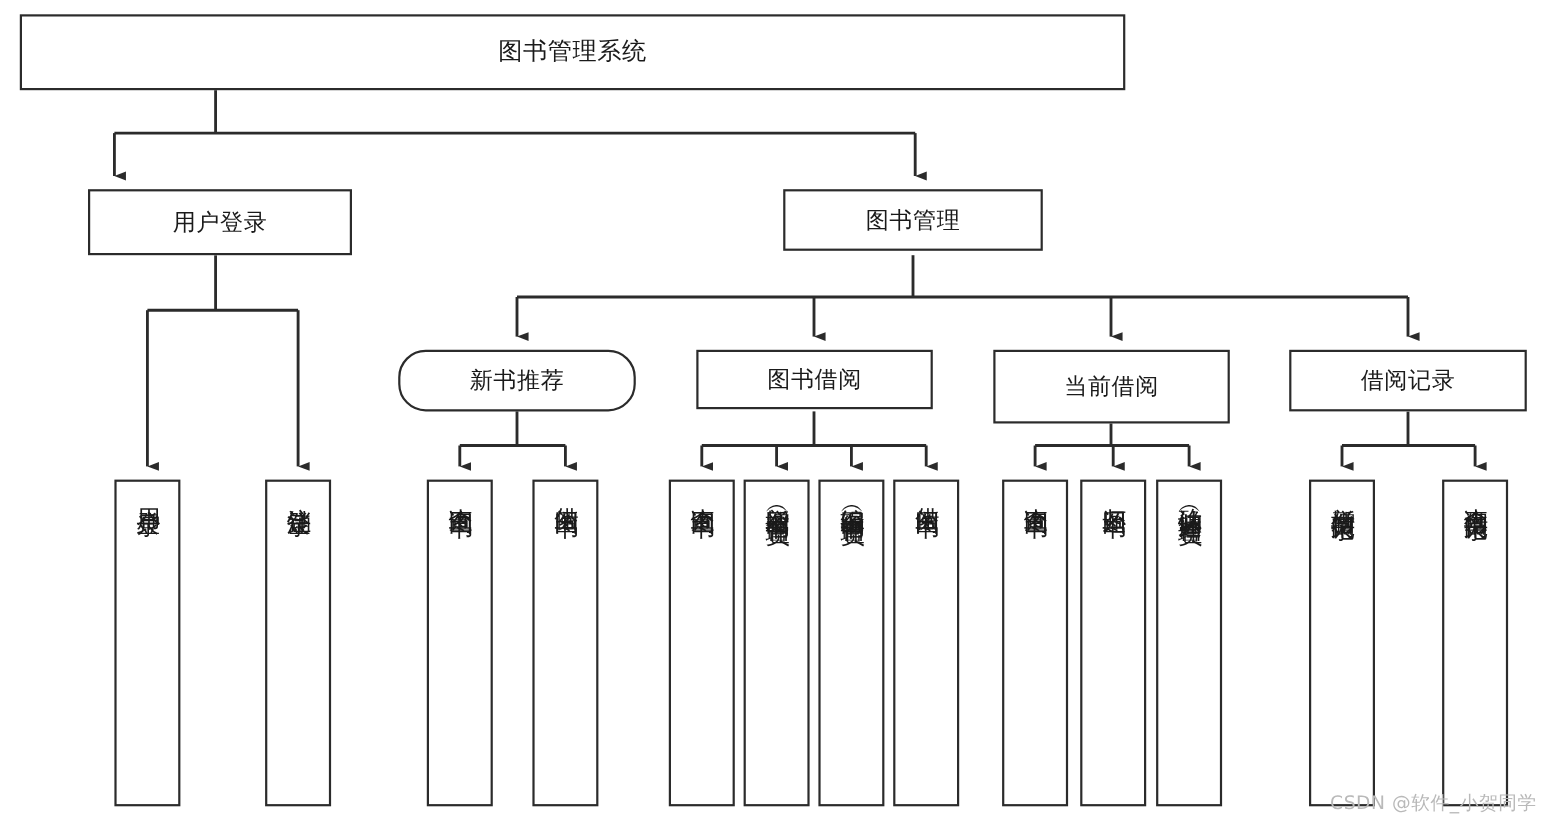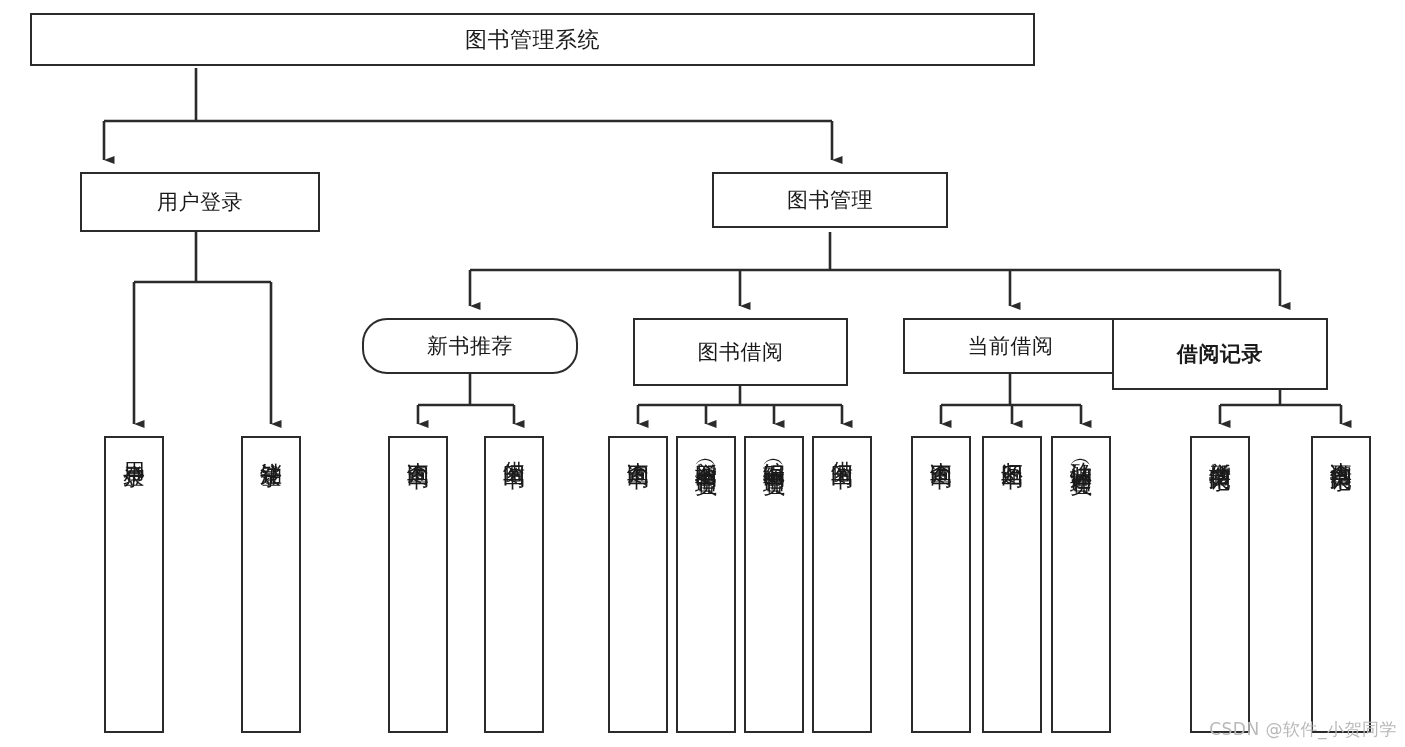--- a/index.html
+++ b/index.html
@@ -120,41 +120,41 @@
       <path d="M1012,405 L1012,424" marker-end="url(#arrowhead)"></path>
       <path d="M1081,405 L1081,424" marker-end="url(#arrowhead)"></path>
 
       <path d="M1280,374 L1280,405"></path>
       <path d="M1220,405 L1341,405"></path>
       <path d="M1220,405 L1220,424" marker-end="url(#arrowhead)"></path>
       <path d="M1341,405 L1341,424" marker-end="url(#arrowhead)"></path>
     </g>
   </svg>
 
-  <div class="node root horizontal" style="left: 18px; top: 13px; width: 1005px; height: 53px; margin-left: 12px;">
+  <div class="node root horizontal" style="left: 18px; top: 13px; width: 1005px; height: 69px;">
     <span class="node-label">图书管理系统</span>
   </div>
 
   <div class="node horizontal" style="left: 80px; top: 172px; width: 240px; height: 60px;">
     <span class="node-label">用户登录</span>
   </div>
   <div class="node horizontal" style="left: 712px; top: 172px; width: 236px; height: 56px;">
     <span class="node-label">图书管理</span>
   </div>
 
   <div class="node horizontal" style="left: 362px; top: 318px; width: 216px; height: 56px; border-radius: 25px;">
     <span class="node-label">新书推荐</span>
   </div>
-  <div class="node horizontal" style="left: 633px; top: 318px; width: 215px; height: 68px;">
+  <div class="node horizontal" style="left: 633px; top: 318px; width: 215px; height: 54px;">
     <span class="node-label">图书借阅</span>
   </div>
-  <div class="node horizontal" style="left: 903px; top: 318px; width: 215px; height: 56px;">
+  <div class="node horizontal" style="left: 903px; top: 318px; width: 215px; height: 67px;">
     <span class="node-label">当前借阅</span>
   </div>
-  <div class="node horizontal" style="left: 1112px; top: 318px; width: 216px; height: 72px; font-weight: bold;">
+  <div class="node horizontal" style="left: 1172px; top: 318px; width: 216px; height: 56px;">
     <span class="node-label">借阅记录</span>
   </div>
 
   <div class="node vertical" style="left: 104px; top: 436px; width: 60px; height: 297px;">
     <span class="node-label">用户登录</span>
   </div>
   <div class="node vertical" style="left: 241px; top: 436px; width: 60px; height: 297px;">
     <span class="node-label">注销登录</span>
   </div>
 

